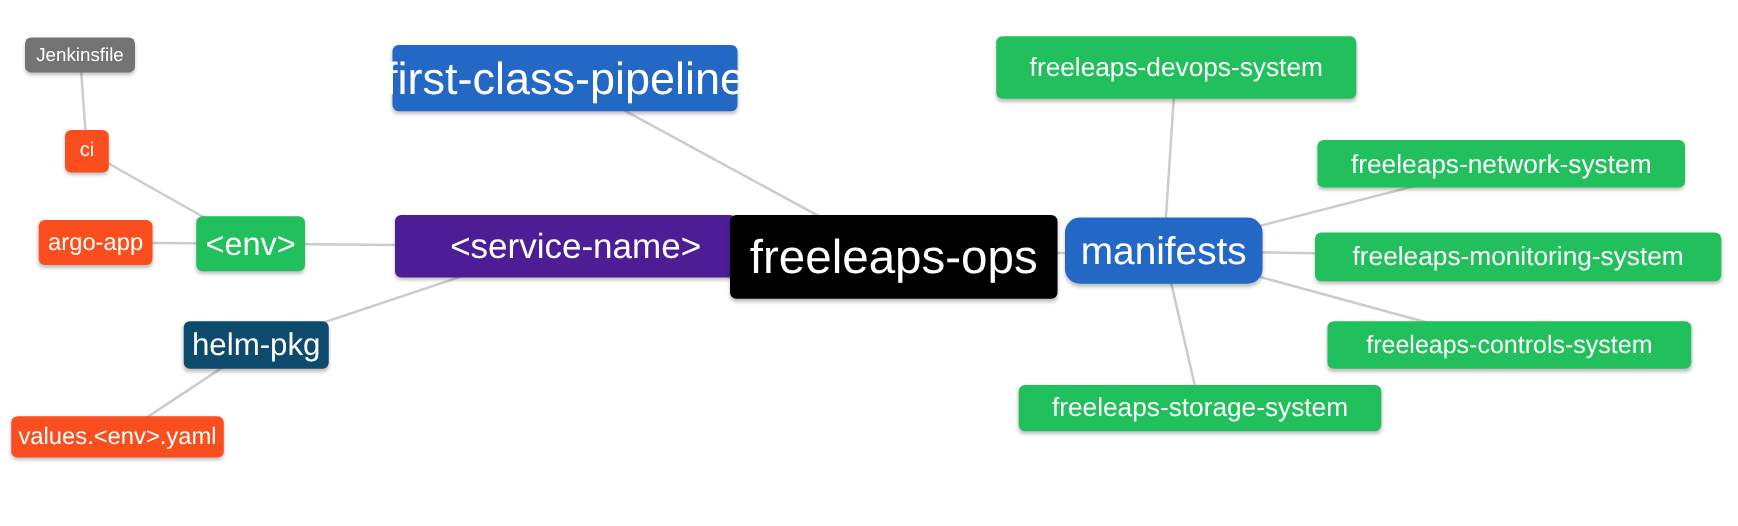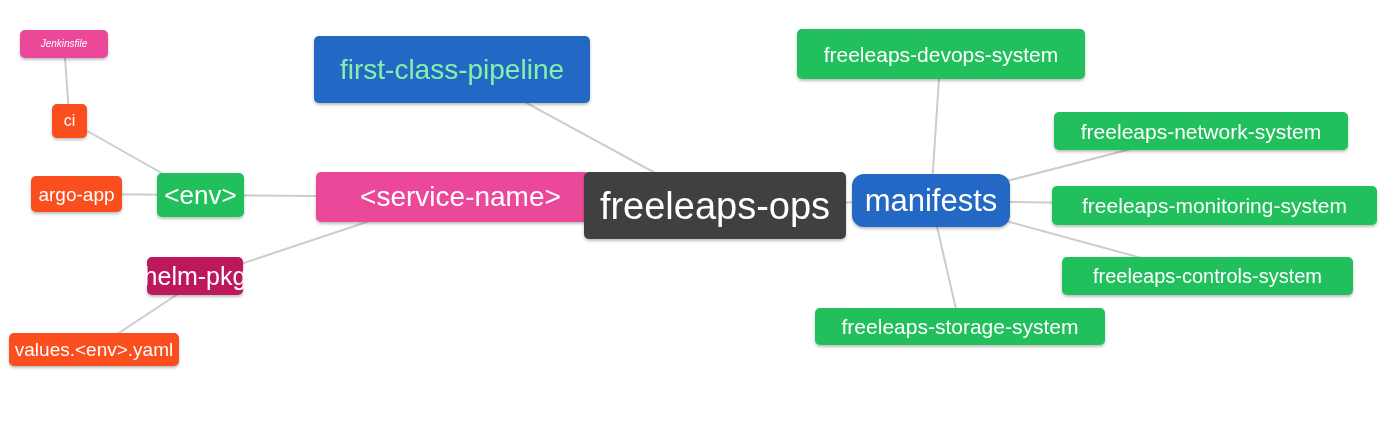--- a/index.html
+++ b/index.html
@@ -51,28 +51,28 @@
       <line x1="94" y1="349.5" x2="205" y2="276" stroke="#cccccc" stroke-width="2"></line>
       <line x1="452" y1="62.5" x2="715" y2="205.5" stroke="#cccccc" stroke-width="2"></line>
       <line x1="441.5" y1="197" x2="715" y2="205.5" stroke="#cccccc" stroke-width="2"></line>
       <line x1="715" y1="205.5" x2="931" y2="200.5" stroke="#cccccc" stroke-width="2"></line>
       <line x1="931" y1="200.5" x2="941" y2="48" stroke="#cccccc" stroke-width="2"></line>
       <line x1="931" y1="200.5" x2="1201" y2="131" stroke="#cccccc" stroke-width="2"></line>
       <line x1="931" y1="200.5" x2="1214.5" y2="205.5" stroke="#cccccc" stroke-width="2"></line>
       <line x1="931" y1="200.5" x2="1207.5" y2="276" stroke="#cccccc" stroke-width="2"></line>
       <line x1="931" y1="200.5" x2="960" y2="326.5" stroke="#cccccc" stroke-width="2"></line>
     </svg>
-<div class="mm-node" style="left: 20px; top: 30px; width: 88px; height: 28px; font-size: 10px; background: #ec4899; color: rgb(255, 255, 255); font-style: italic;">Jenkinsfile</div>
+<div class="mm-node" style="left: 20px; top: 30px; width: 88px; height: 28px; font-size: 15px; background: #737373; color: rgb(255, 255, 255);">Jenkinsfile</div>
     <div class="mm-node" style="left: 52px; top: 104px; width: 35px; height: 34px; font-size: 16px; background: rgb(250, 78, 30); color: rgb(255, 255, 255);">ci</div>
     <div class="mm-node" style="left: 31px; top: 176px; width: 91px; height: 36px; font-size: 19px; background: rgb(250, 78, 30); color: rgb(255, 255, 255);">argo-app</div>
     <div class="mm-node" style="left: 157px; top: 173px; width: 87px; height: 44px; font-size: 26px; background: rgb(34, 192, 92); color: rgb(255, 255, 255);">&lt;env&gt;</div>
-    <div class="mm-node" style="left: 147px; top: 257px; width: 96px; height: 38px; font-size: 25px; background: #be185d; color: rgb(255, 255, 255);">helm-pkg</div>
+    <div class="mm-node" style="left: 147px; top: 257px; width: 116px; height: 38px; font-size: 25px; background: #0c4a6e; color: rgb(255, 255, 255);">helm-pkg</div>
     <div class="mm-node" style="left: 9px; top: 333px; width: 170px; height: 33px; font-size: 19px; background: rgb(250, 78, 30); color: rgb(255, 255, 255);">values.&lt;env&gt;.yaml</div>
-    <div class="mm-node" style="left: 314px; top: 36px; width: 276px; height: 67px; font-size: 28px; background: rgb(35, 104, 196); color: #86efac;">first-class-pipeline</div>
-    <div class="mm-node" style="left: 316px; top: 172px; width: 273px; height: 50px; font-size: 28px; background: #ec4899; color: rgb(255, 255, 255); padding-left: 16px;">&lt;service-name&gt;</div>
-    <div class="mm-node" style="left: 584px; top: 172px; width: 262px; height: 67px; font-size: 38px; background: #404040; color: rgb(255, 255, 255);">freeleaps-ops</div>
+    <div class="mm-node" style="left: 314px; top: 36px; width: 276px; height: 53px; font-size: 36px; background: rgb(35, 104, 196); color: #ffffff;">first-class-pipeline</div>
+    <div class="mm-node" style="left: 316px; top: 172px; width: 273px; height: 50px; font-size: 28px; background: #4c1d95; color: rgb(255, 255, 255); padding-left: 16px;">&lt;service-name&gt;</div>
+    <div class="mm-node" style="left: 584px; top: 172px; width: 262px; height: 67px; font-size: 38px; background: #000000; color: rgb(255, 255, 255);">freeleaps-ops</div>
     <div class="mm-node" style="left: 852px; top: 174px; width: 158px; height: 53px; font-size: 31px; background: rgb(35, 104, 196); color: rgb(255, 255, 255); border-radius: 12px;">manifests</div>
     <div class="mm-node" style="left: 797px; top: 29px; width: 288px; height: 50px; font-size: 21px; background: rgb(34, 192, 92); color: rgb(255, 255, 255);">freeleaps-devops-system</div>
     <div class="mm-node" style="left: 1054px; top: 112px; width: 294px; height: 38px; font-size: 21px; background: rgb(34, 192, 92); color: rgb(255, 255, 255);">freeleaps-network-system</div>
     <div class="mm-node" style="left: 1052px; top: 186px; width: 325px; height: 39px; font-size: 21px; background: rgb(34, 192, 92); color: rgb(255, 255, 255);">freeleaps-monitoring-system</div>
     <div class="mm-node" style="left: 1062px; top: 257px; width: 291px; height: 38px; font-size: 20px; background: rgb(34, 192, 92); color: rgb(255, 255, 255);">freeleaps-controls-system</div>
     <div class="mm-node" style="left: 815px; top: 308px; width: 290px; height: 37px; font-size: 21px; background: rgb(34, 192, 92); color: rgb(255, 255, 255);">freeleaps-storage-system</div>
   </div>
 
 </body></html>

